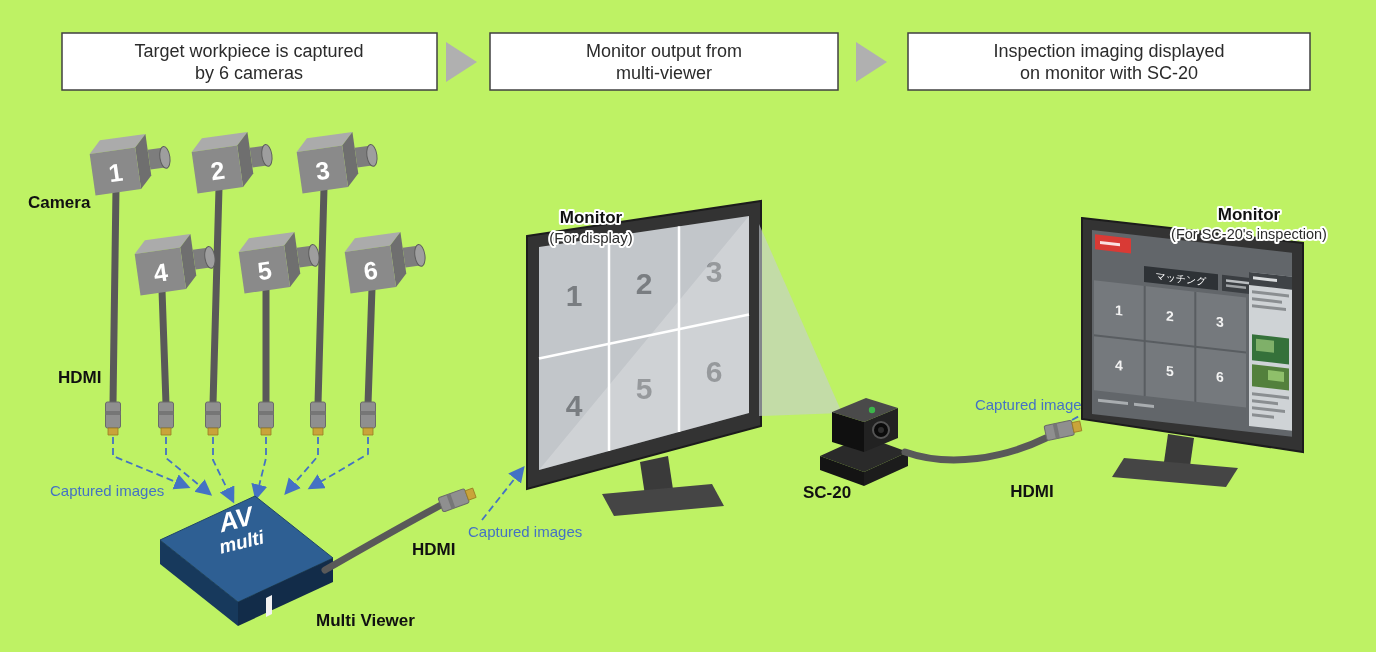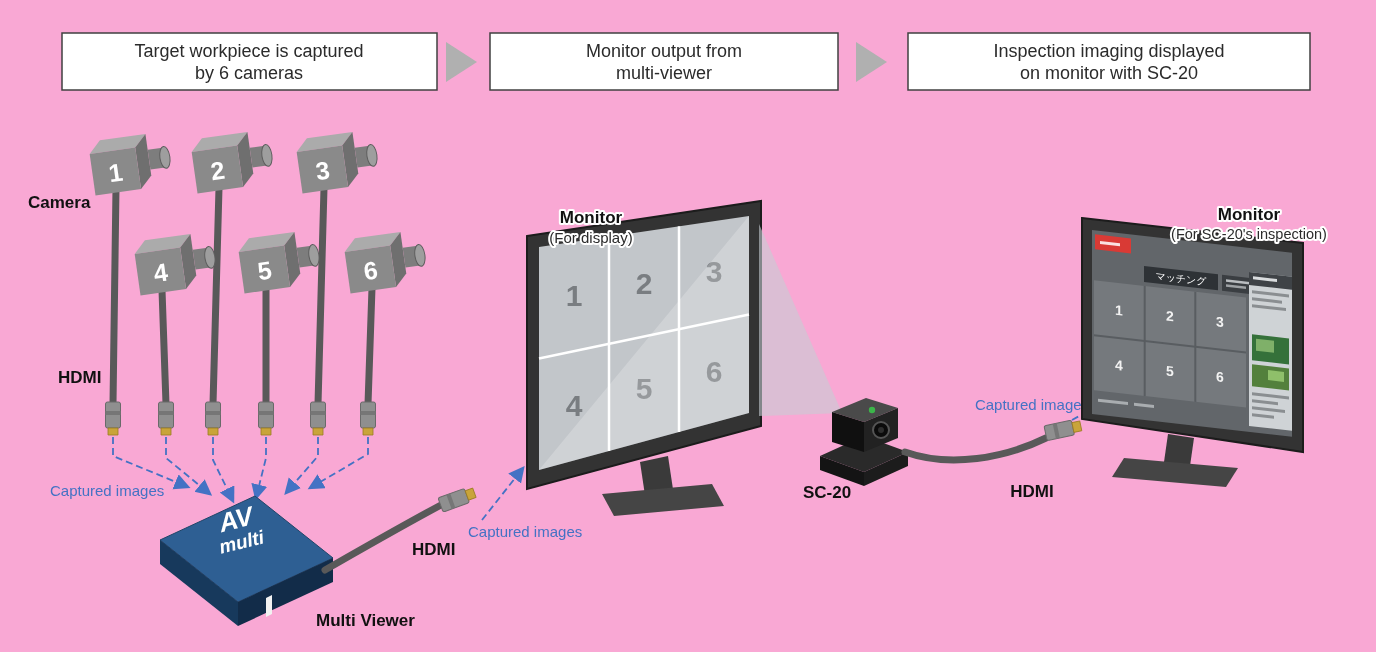--- a/index.html
+++ b/index.html
@@ -1,16 +1,16 @@
 <!DOCTYPE html>
 <html><head>
 <meta charset="utf-8">
 <style>
   html,body{margin:0;padding:0;background:#ffffff;}
-  .stage{position:relative;width:1376px;height:652px;overflow:hidden;background:#f9a8d4;
+  .stage{position:relative;width:1376px;height:652px;overflow:hidden;background:#bef264;
          font-family:"Liberation Sans",sans-serif;}
   svg{position:absolute;left:0;top:0;}
   text{font-family:"Liberation Sans",sans-serif;}
   .step-text{font-size:18px;fill:#2b2b2b;text-anchor:middle;}
   .bold-label{font-size:17px;font-weight:bold;fill:#111111;}
   .blue-label{font-size:15px;fill:#4472c4;}
   .cam-num{font-size:25px;font-weight:bold;fill:#ffffff;text-anchor:middle;}
   .grid-num-mid{font-size:30px;font-weight:bold;fill:#797d81;text-anchor:middle;}
   .grid-num-right{font-size:14px;font-weight:bold;fill:#f2f2f2;text-anchor:middle;}
   .app-title{font-size:10px;fill:#ffffff;text-anchor:middle;}

